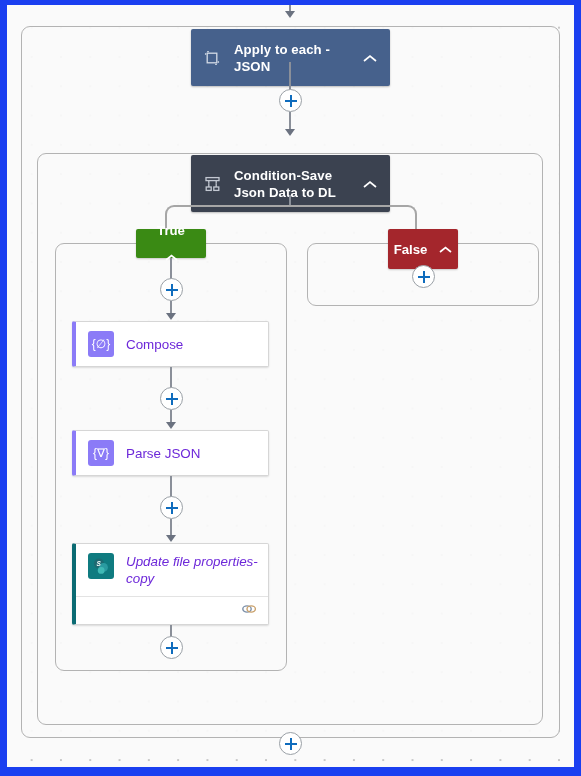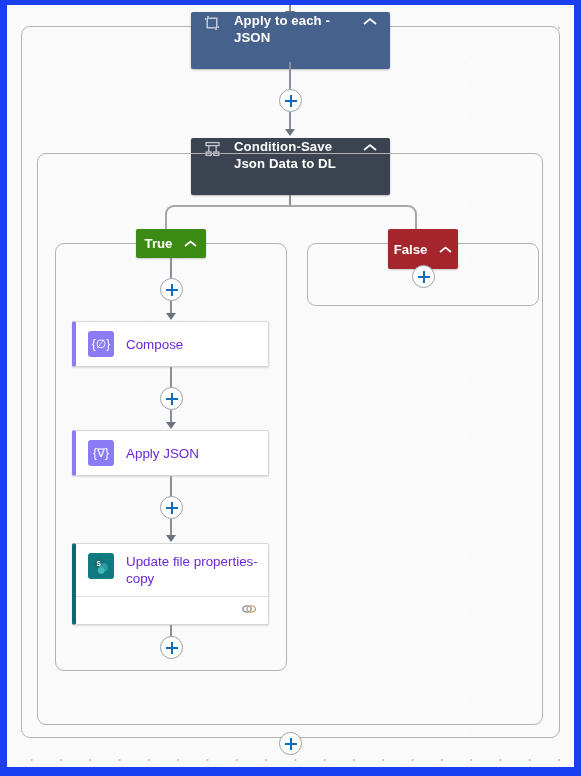--- a/index.html
+++ b/index.html
@@ -75,25 +75,26 @@
     position: absolute;
     background: #0f6cbd;
   }
   .plus::before { left: 4.5px; top: 10px; width: 12px; height: 1.6px; }
   .plus::after  { top: 4.5px; left: 10px; height: 12px; width: 1.6px; }
 
   
   .hnode {
     position: absolute;
     display: flex;
-    align-items: flex-start;
+    align-items: center;
     box-sizing: border-box;
     padding: 0 12px 0 10px;
     border-radius: 2px;
     box-shadow: 0 1px 2px rgba(0,0,0,0.25);
+    margin-top: 17px;
   }
   .hnode .ic {
     width: 22px; height: 22px;
     flex: 0 0 22px;
     margin-right: 11px;
     display: flex; align-items: center; justify-content: center;
   }
   .hnode .ttl {
     flex: 1 1 auto;
     color: #ffffff;
@@ -113,21 +114,21 @@
     align-items: center;
     justify-content: center;
     gap: 12px;
     border-radius: 2px;
     color: #fff;
     font-size: 13.2px;
     font-weight: bold;
     box-shadow: 0 1px 2px rgba(0,0,0,0.2);
     box-sizing: border-box;
   }
-  #label-true  { background: #3a8a14; }
+  #label-true  { background: #3a8a14; flex-direction: column; }
   #label-false { background: #a4262c; }
 
   
   .card {
     position: absolute;
     background: #ffffff;
     border: 1px solid #d6d6d6;
     border-left: 4px solid #000;
     border-radius: 2px;
     box-sizing: border-box;
@@ -154,21 +155,21 @@
   }
   .card .foot {
     border-top: 1px solid #e3e3e3;
     height: 26px;
     display: flex;
     align-items: center;
     justify-content: flex-end;
     padding-right: 11px;
   }
   #card-compose, #card-parse { border-left-color: #8b7bf7; }
-  #card-sp { border-left-color: #0b6b73; }
+  #card-sp { border-left-color: #0b6b73; font-style: italic; }
   .tile-purple { background: #8b7bf7; }
   .tile-teal   { background: #0f7b80; }
 </style>
 </head>
 <body>
 
 <div id="canvas">
 
   <div class="scope" id="scope-outer" style="left:14px; top:21px; width:539px; height:712px;"></div>
 
@@ -247,21 +248,21 @@
   <div class="vline" style="left:163px; top:362px; height:21px;"></div>
   <div class="plus" style="left:153px; top:382px;"></div>
   <div class="vline" style="left:163px; top:405px; height:14px;"></div>
   <div class="arrow" style="left:159px; top:417px;"></div>
 
   <div class="card" id="card-parse" style="left:65px; top:425px; width:197px; height:46px;">
     <div class="row">
       <span class="tile tile-purple">
         <span style="color:#fff;font-size:12px;font-family:'Liberation Sans',sans-serif;">{∇}</span>
       </span>
-      <span class="name">Apply JSON</span>
+      <span class="name">Parse JSON</span>
     </div>
   </div>
 
   <div class="vline" style="left:163px; top:471px; height:21px;"></div>
   <div class="plus" style="left:153px; top:491px;"></div>
   <div class="vline" style="left:163px; top:514px; height:18px;"></div>
   <div class="arrow" style="left:159px; top:530px;"></div>
 
   <div class="card" id="card-sp" style="left:65px; top:538px; width:197px; height:82px;">
     <div class="row" style="align-items:flex-start;">

